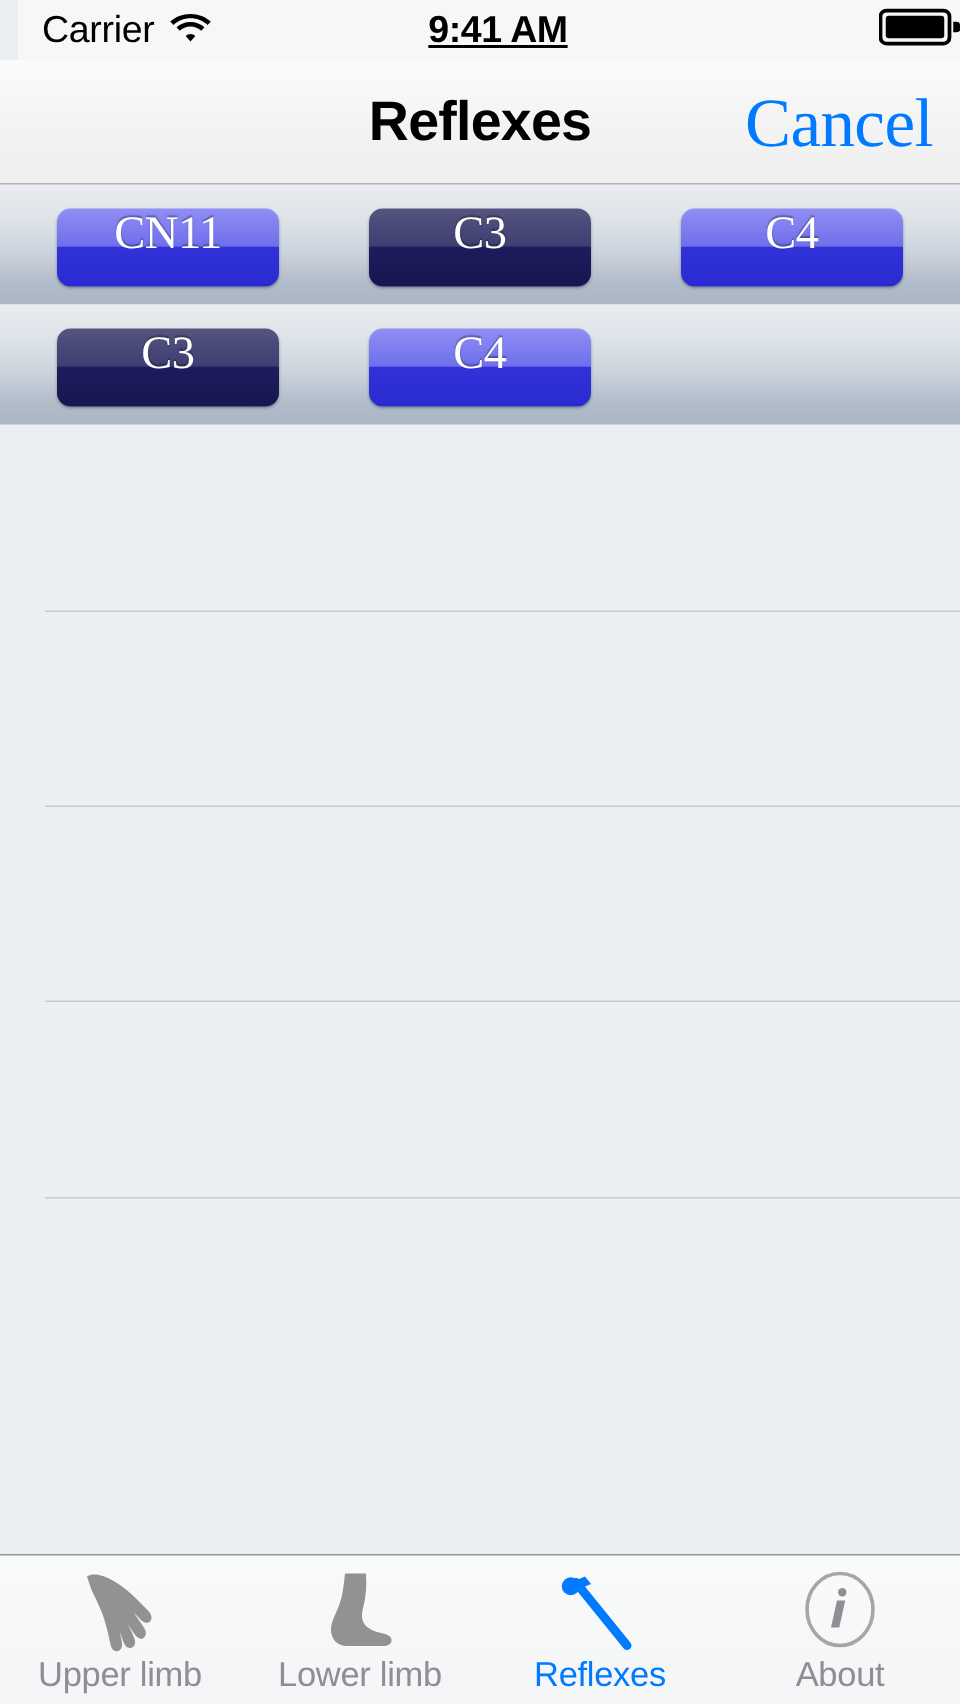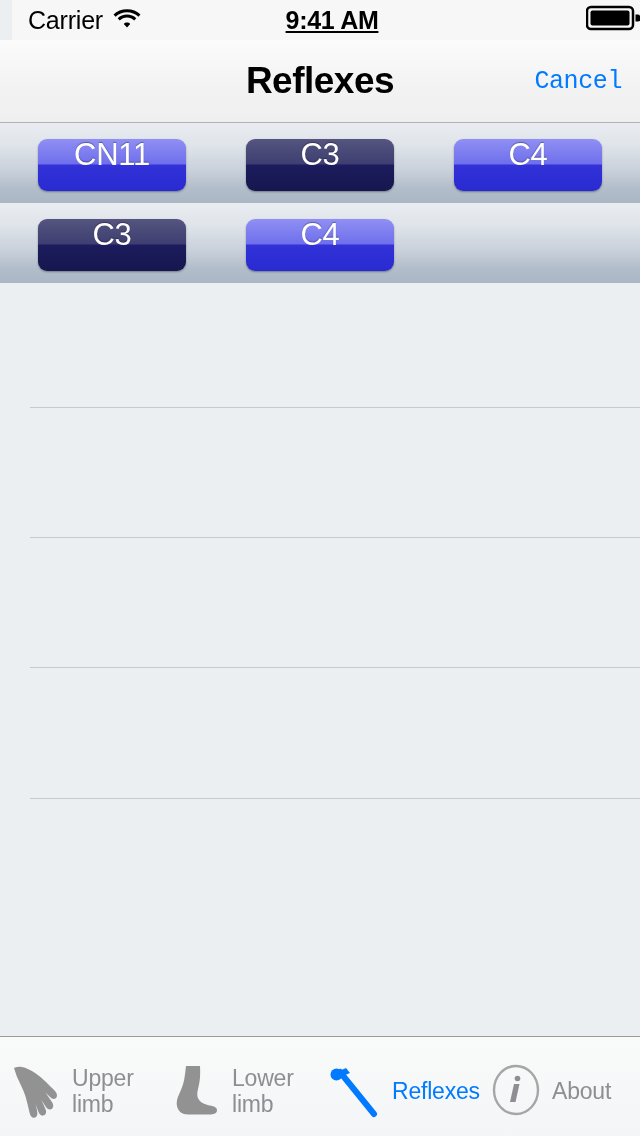--- a/index.html
+++ b/index.html
@@ -52,23 +52,23 @@
     z-index:25;
   }
   #nav-title {
     position:absolute; left:0; top:0; width:640px; height:82px;
     display:flex; align-items:center; justify-content:center;
     font-size:37px; color:#000; font-weight:bold; letter-spacing:-0.5px;
   }
   #nav-cancel {
     position:absolute; right:18px; top:0; height:82px;
     display:flex; align-items:center;
-    font-size:25px; color:#007aff; letter-spacing:-0.4px;
+    font-size:46px; color:#007aff; letter-spacing:-0.4px;
     cursor:pointer; background:none; border:none;
-    font-family:Liberation Mono, monospace;
+    font-family:Liberation Serif, serif;
   }
 
   
   #list-area {
     position:absolute; left:0; top:123px;
     width:640px; height:913px;
     background:#eceff1;
     overflow:hidden;
   }
 
@@ -93,21 +93,21 @@
   .button-row {
     width:640px;
     padding:8px 0 12px 38px;
     display:flex; gap:60px;
   }
   .nerve-btn {
     width:148px; height:52px;
     border:none; border-radius:9px;
     color:#fff;
     font-size:31px; font-weight:normal;
-    font-family:Liberation Sans, sans-serif;
+    font-family:Liberation Serif, serif;
     letter-spacing:-0.3px;
     cursor:pointer;
     display:flex; align-items:center; justify-content:center;
     box-shadow:0 1px 2px rgba(0,0,0,0.35);
     text-shadow:0 -1px 1px rgba(0,0,0,0.35);
     position:relative;
     overflow:hidden;
     padding-bottom:20px;
   }
   .nerve-btn.state-on {
@@ -136,21 +136,21 @@
   #tab-bar {
     position:absolute; left:0; bottom:0;
     width:640px; height:100px;
     background:linear-gradient(to bottom,#f9fafa 0%, #f4f5f6 100%);
     border-top:1px solid #9a9a9a;
     display:flex;
     z-index:25;
   }
   .tab-item {
     flex:1;
-    display:flex; flex-direction:row;
+    display:flex; flex-direction:column;
     align-items:center; justify-content:flex-start;
     padding-top:8px;
     cursor:pointer;
   }
   .tab-icon {
     height:58px; width:72px;
     display:flex; align-items:center; justify-content:center;
   }
   .tab-label {
     font-size:23px; color:#8e8e93; letter-spacing:-0.2px;

